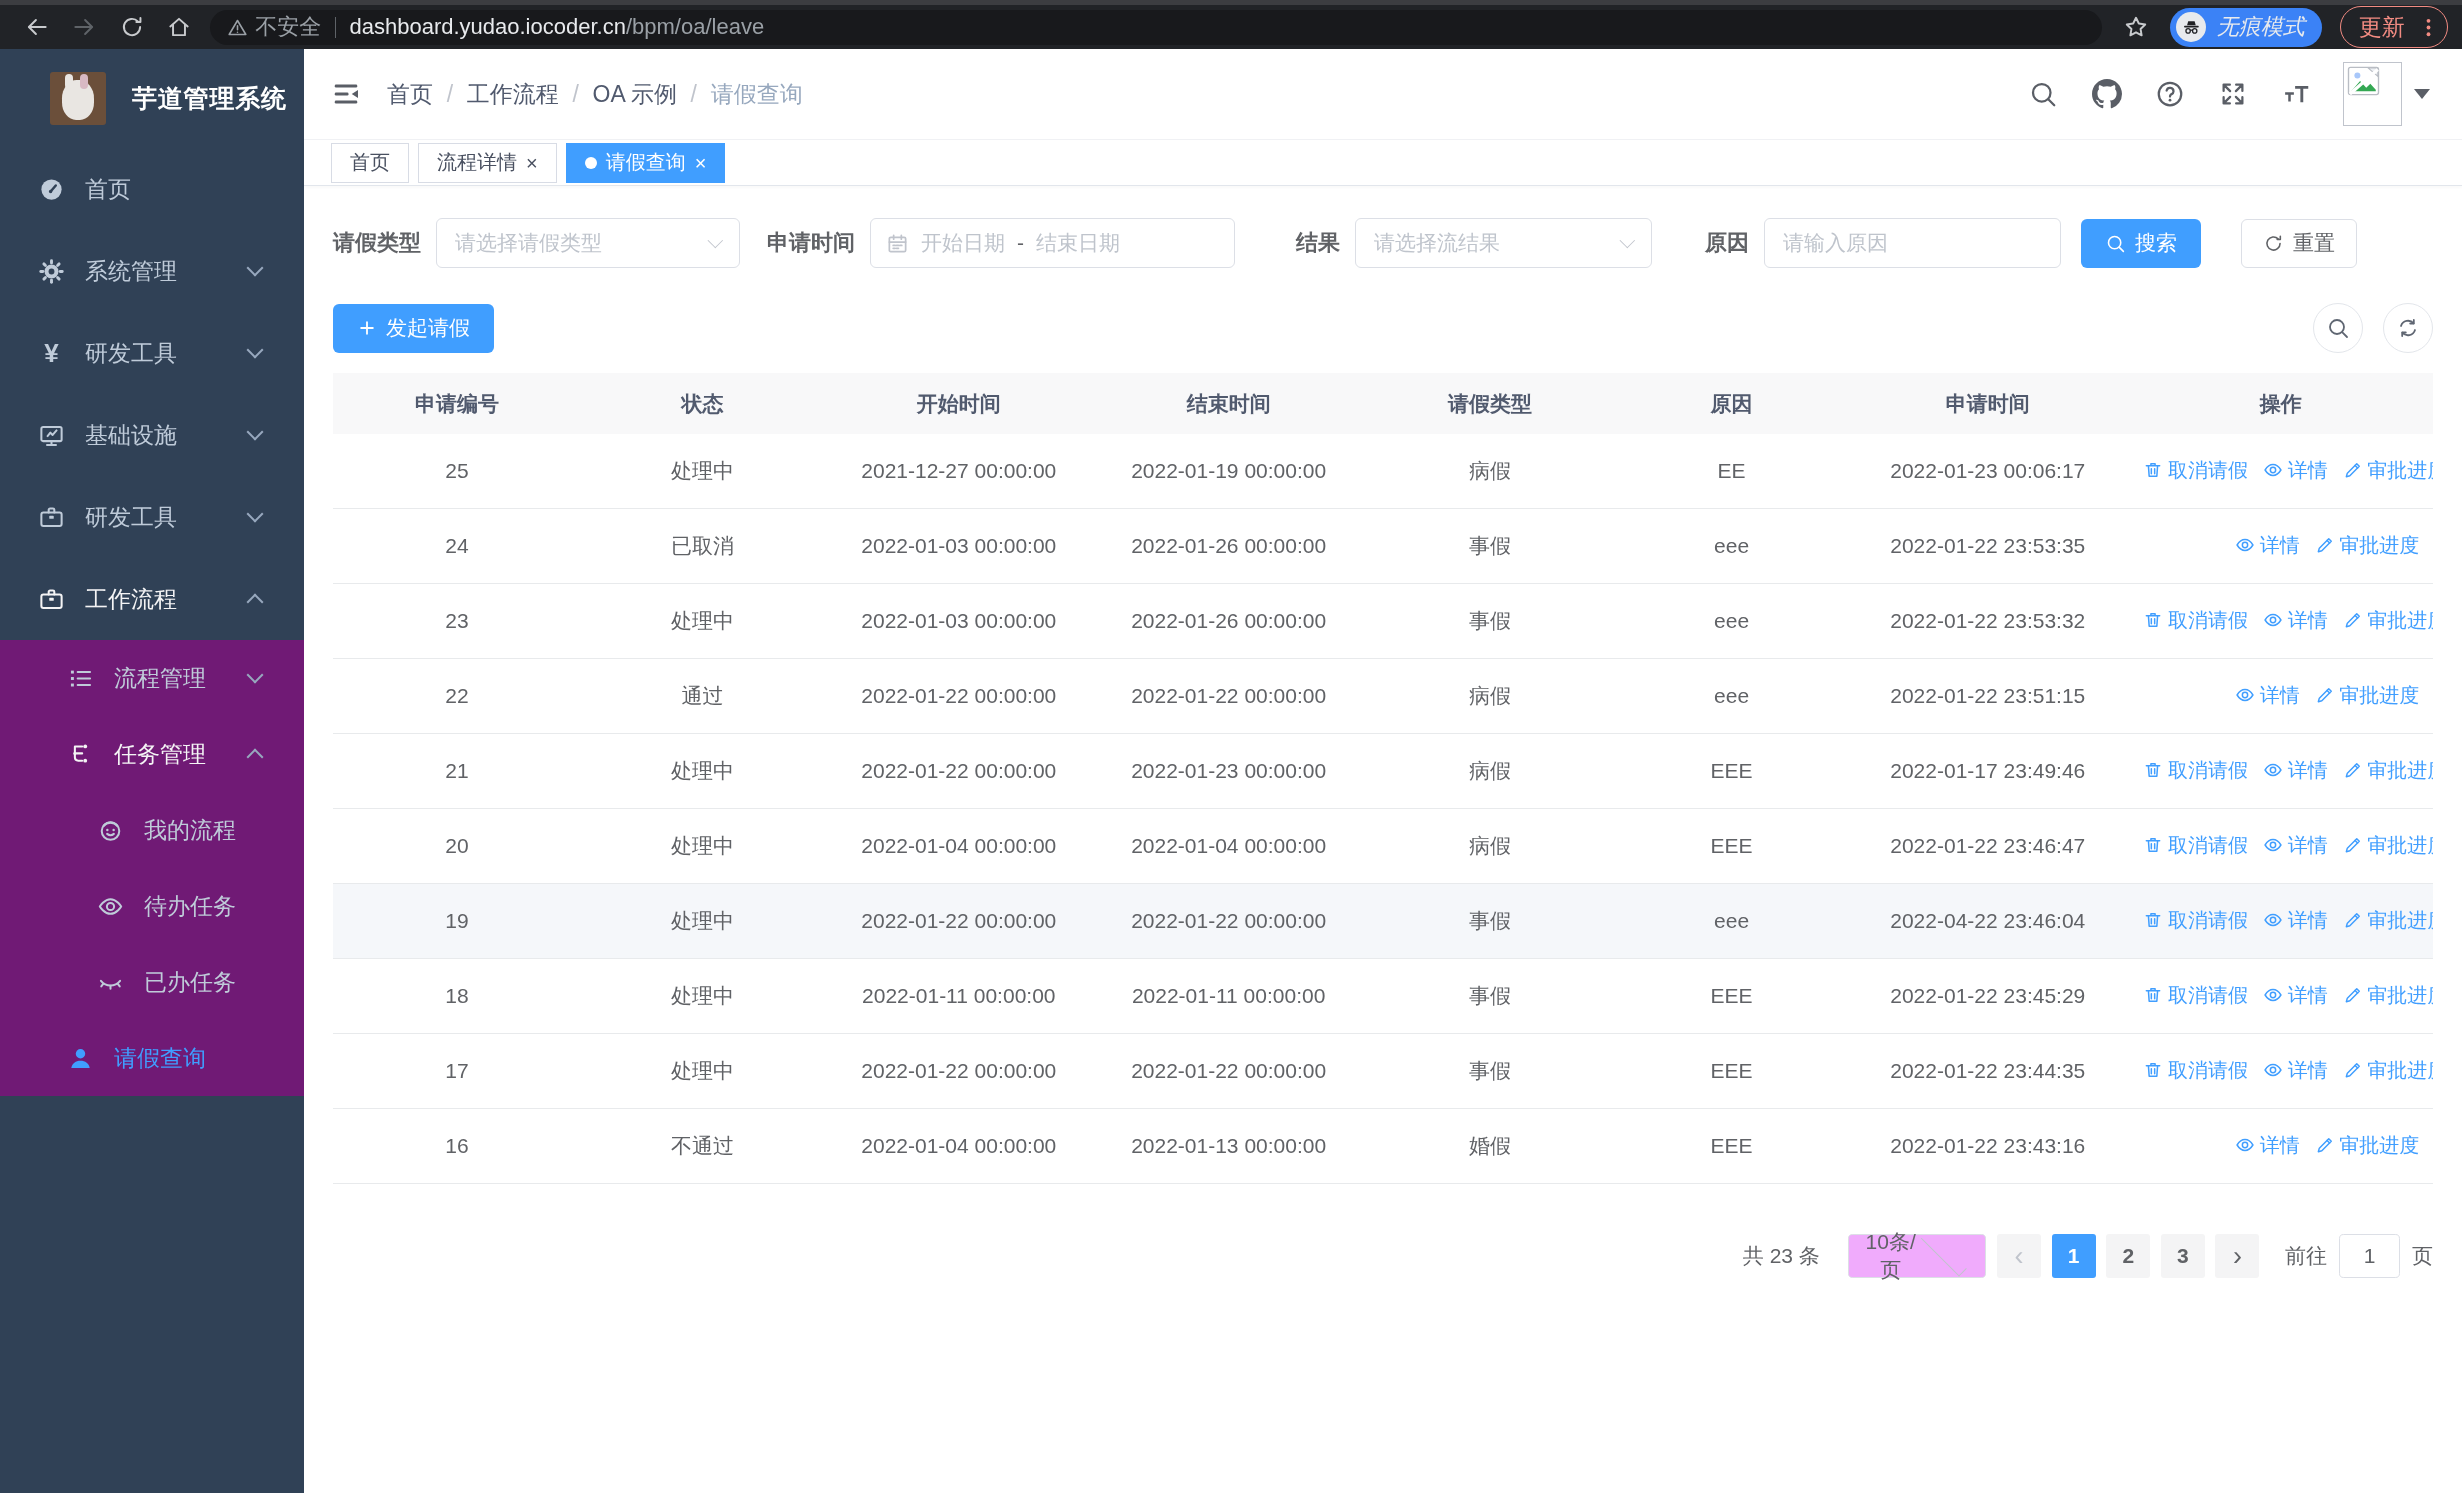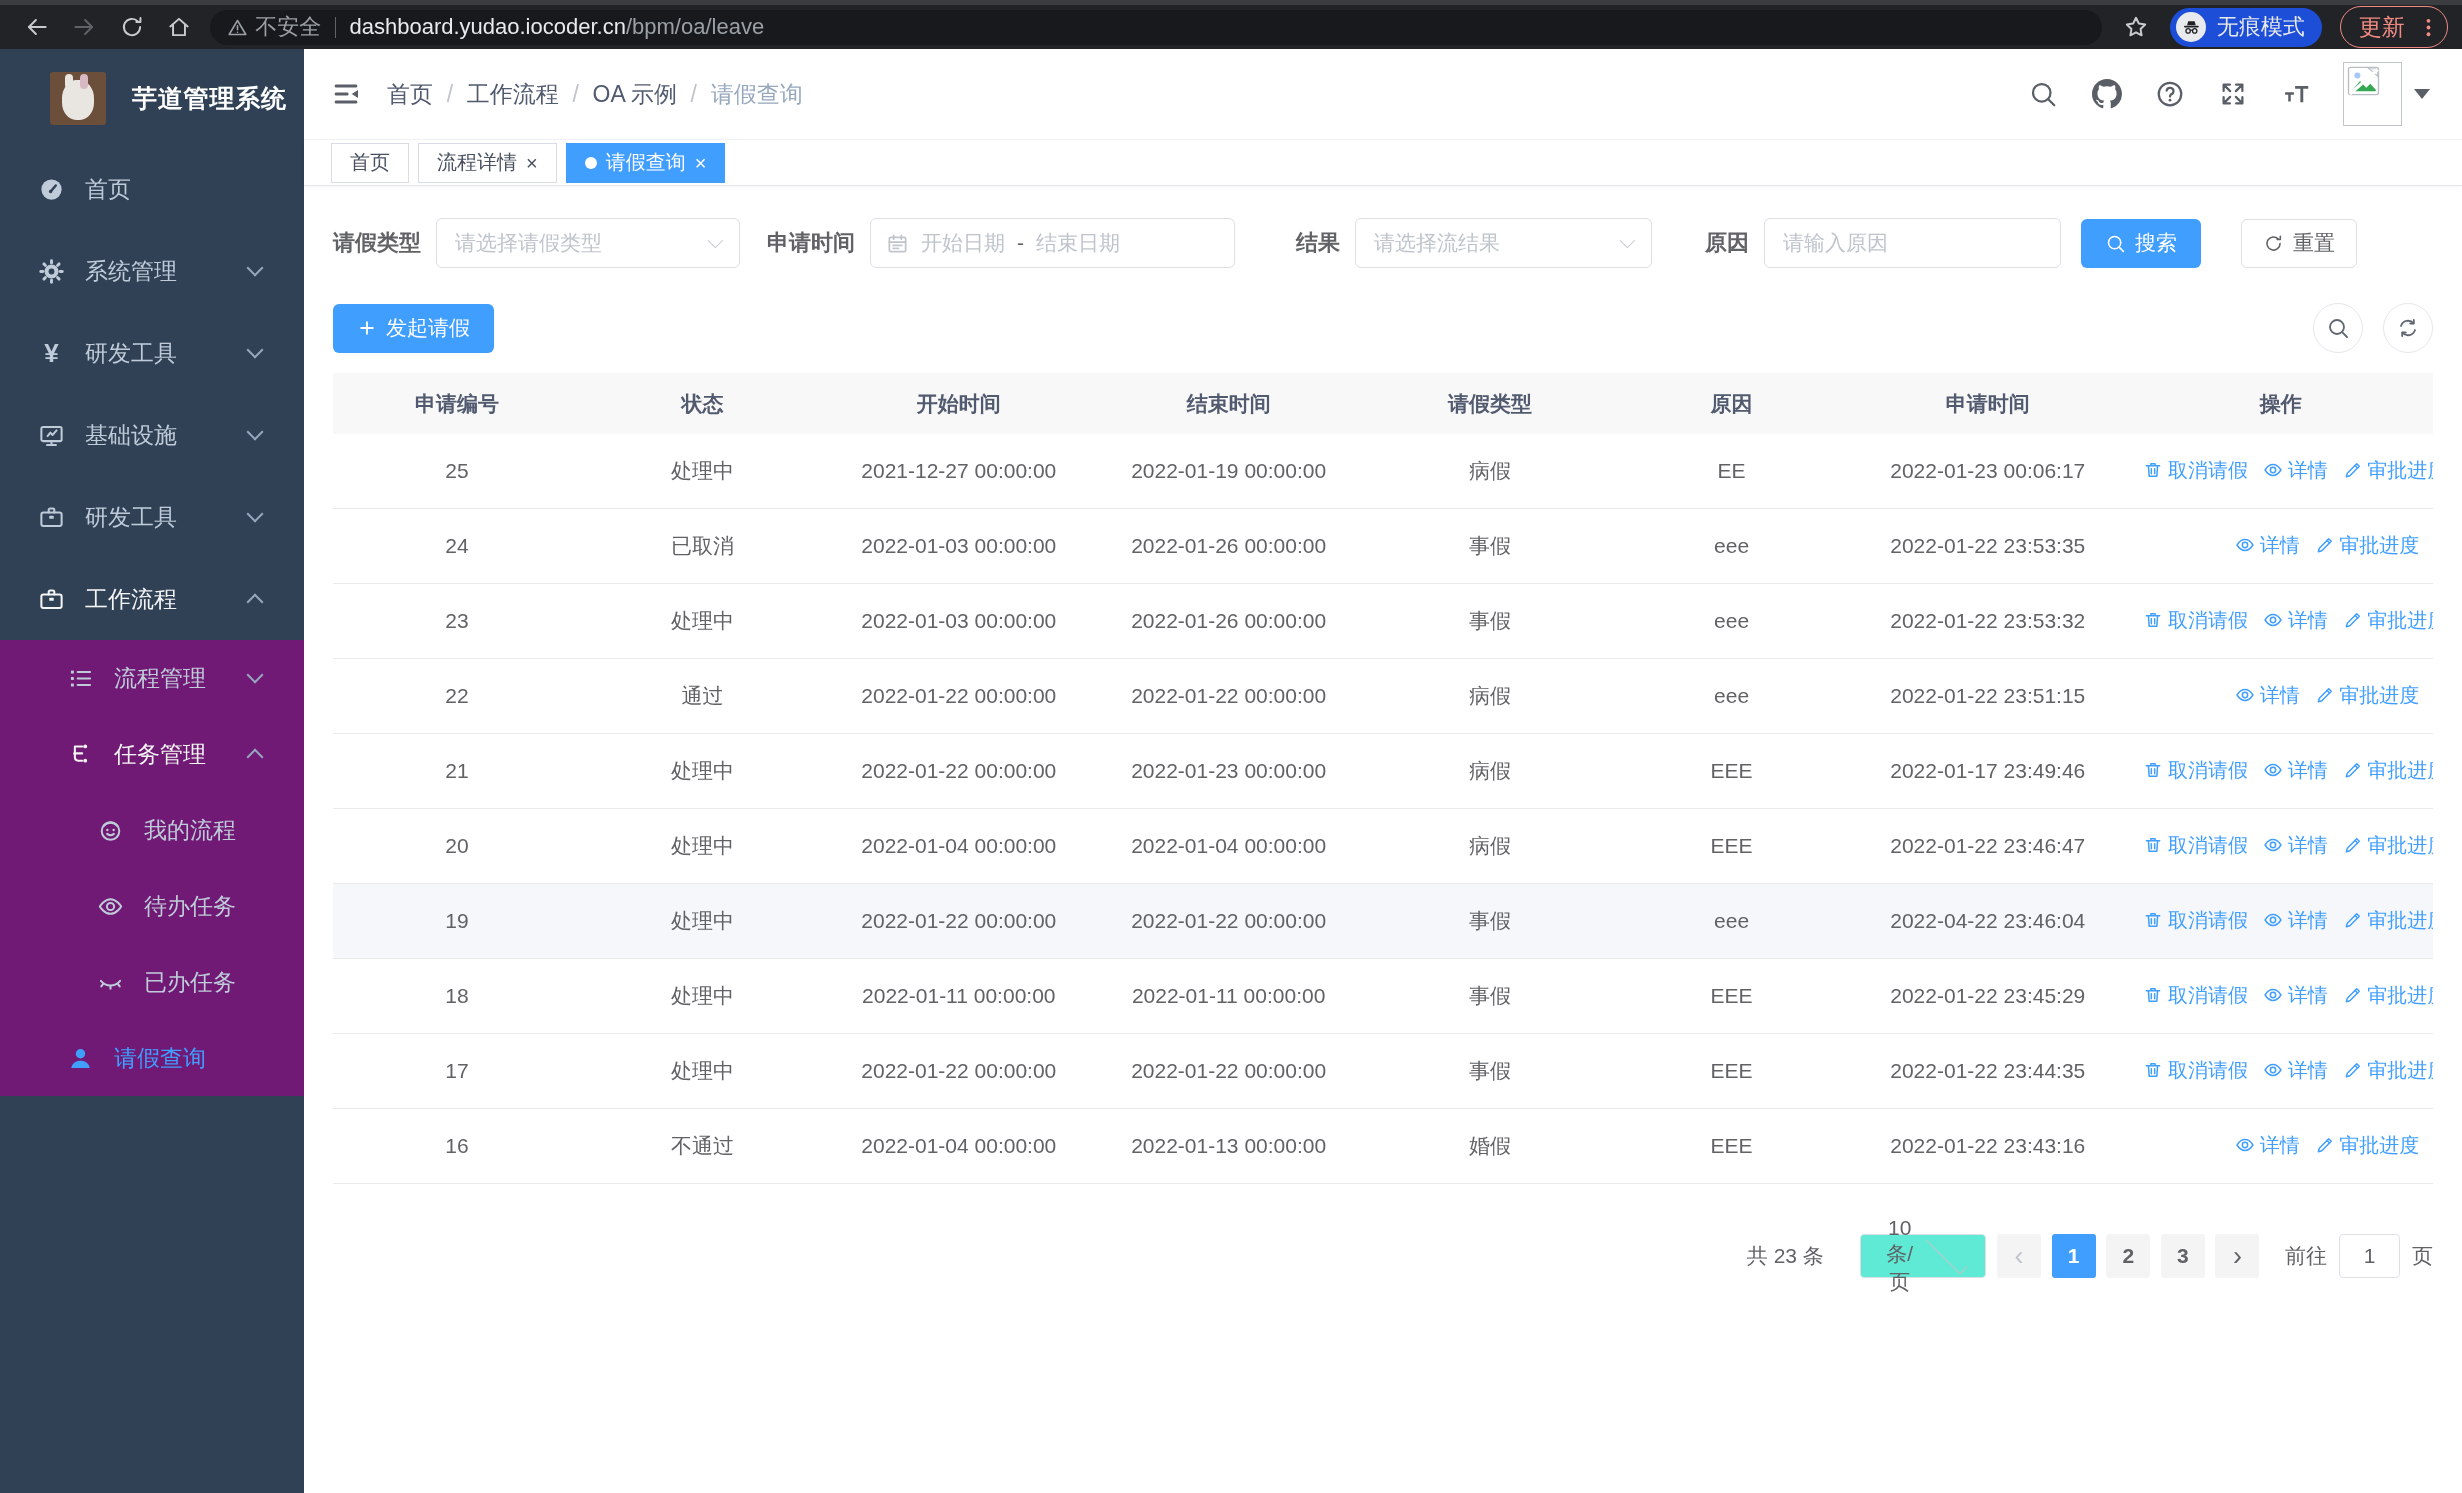--- a/index.html
+++ b/index.html
@@ -14,22 +14,22 @@
   .b-icon.dim { color:#5f6368; }
   .b-icon svg, .s-icon svg, .h-icon svg, .mini-icon svg, .circle-btn svg { width:100%; height:100%; display:block; }
   .flipx { transform:scaleX(-1); }
   .urlbar { flex:1; height:35px; margin:0 10.6px 0 7.6px; background:#18191c; border-radius:18px;
     display:flex; align-items:center; padding:0 16.7px; color:#9aa0a6; font-size:22px; }
   .urlbar .warn { width:21px; height:21px; color:#9aa0a6; margin-right:7.6px; }
   .urlbar .warn svg { width:100%; height:100%; }
   .urlbar .divider { width:0.8px; height:21px; background:#5f6368; margin:0 13.7px; }
   .urlbar .host { color:#e8eaed; }
   .urlbar .path { color:#9aa0a6; }
-  .incog { display:flex; align-items:center; gap:10.6px; background:#1d4ed8; border-radius:21px;
-    padding:4.6px 16.7px 4.6px 6px; color:#e8eaed; font-size:22px; margin:0 10.6px; }
+  .incog { display:flex; align-items:center; gap:10.6px; background:#3b82f6; border-radius:21px;
+    padding:4.6px 16.7px 4.6px 6px; color:#e8eaed; font-size:22px; margin:0 10.6px;font-style:italic; }
   .incog-circle { width:30px; height:30px; background:#e8eaed; border-radius:50%; color:#202124; padding:4.6px; }
   .incog-circle svg { width:100%; height:100%; }
   .update { display:flex; align-items:center; gap:12px; border:1.5px solid #f28b82; border-radius:21px;
     padding:4.6px 7.6px 4.6px 18px; color:#f28b82; font-size:23px; margin-left:7.6px; }
   .update .dots { width:23px; height:23px; color:#f28b82; }
   .update .dots svg { width:100%; height:100%; }
 
   
   .app { display:flex; height:1445px; }
 
@@ -119,22 +119,22 @@
   .tbody .tr.highlight { background:#f5f7fa; }
   .td { text-align:center; white-space:nowrap; overflow:hidden; }
   .td.actions { text-align:right; padding-right:13.7px; }
   .action-link { color:#409eff; font-size:20px; margin-left:15px; cursor:pointer; display:inline-flex; align-items:center; gap:4.6px; white-space:nowrap; }
   .action-link .aicon { width:20px; height:20px; display:inline-block; }
   .action-link .aicon svg { width:100%; height:100%; }
 
   
   .pager { margin-top:50px; display:flex; align-items:center; justify-content:flex-end; gap:10.6px; font-size:21px; color:#606266; }
   .pg-total { margin-right:18px; }
-  .pg-size { width:126px; height:44px; border:0.8px solid #dcdfe6; border-radius:4.6px; display:flex; align-items:center;
-    padding:0 15px; color:#606266; background:#5eead4; cursor:pointer;margin-left:8px; }
+  .pg-size { width:138px; height:44px; border:0.8px solid #dcdfe6; border-radius:4.6px; display:flex; align-items:center;
+    padding:0 15px; color:#606266; background:#f0abfc; cursor:pointer; }
   .pg-size span { flex:1; text-align:center; }
   .pg-btn { min-width:44px; height:44px; border-radius:3px; background:#f4f4f5; display:flex; align-items:center;
     justify-content:center; font-weight:bold; color:#606266; cursor:pointer; padding:0 6px; }
   .pg-btn.arrow { color:#c0c4cc; font-size:27px; font-weight:normal; }
   .pg-btn.arrow.next { color:#606266; }
   .pg-btn.active { background:#409eff; color:#fff; }
   .pg-goto { display:flex; align-items:center; gap:12px; margin-left:15px; }
   .pg-goto input { width:61px; height:44px; border:0.8px solid #dcdfe6; border-radius:4.6px; text-align:center;
     font-size:21px; color:#606266; outline:none; }
 </style>

